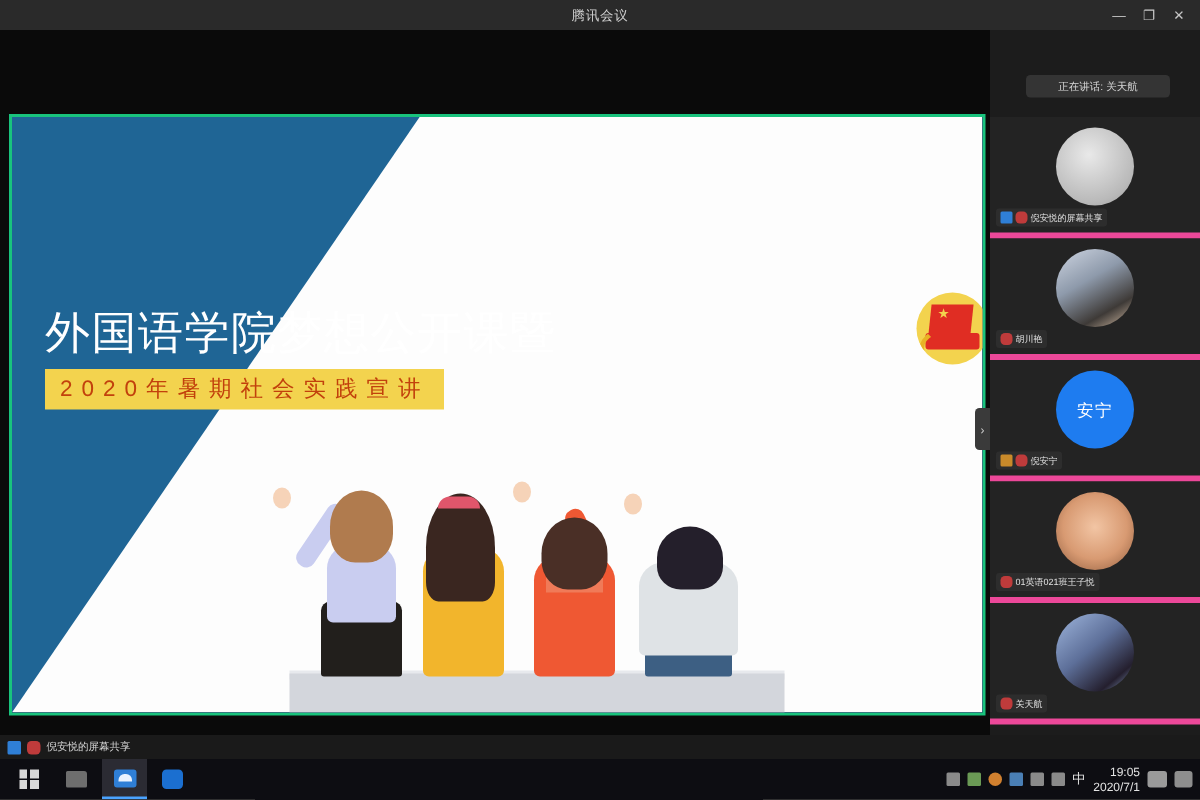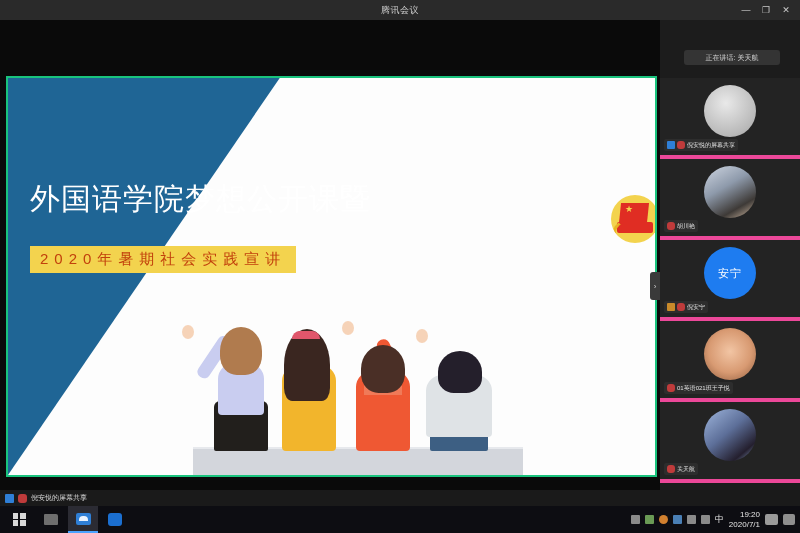--- a/index.html
+++ b/index.html
@@ -18,21 +18,21 @@
 
   
   .stage{position:absolute;left:0;top:20px;width:660px;height:470px;background:#0a0a0a;}
   .greenframe{position:absolute;left:6px;top:56px;width:651px;height:401px;
               border:2px solid #19c37d;box-sizing:border-box;}
   .slide{position:absolute;left:8px;top:58px;width:647px;height:397px;overflow:hidden;
          background:#1f6595;}
   
   .wedge{position:absolute;right:0;top:0;width:100%;height:100%;background:#fdfdfd;
          clip-path:polygon(100% 0, 100% 100%, 0 100%, 42% 0);}
-  .slide-title{position:absolute;left:22px;top:101px;font-size:30px;color:#ffffff;
+  .slide-title{position:absolute;left:22px;top:124px;font-size:30px;color:#ffffff;
                letter-spacing:1px;white-space:nowrap;
                font-family:"Liberation Sans","DejaVu Sans",sans-serif;}
   .slide-sub{position:absolute;left:22px;top:168px;background:#f3d34e;color:#c2410c;
              font-size:15px;padding:4px 10px;letter-spacing:6px;white-space:nowrap;}
 
   
   .emblem{position:absolute;left:603px;top:117px;width:48px;height:48px;border-radius:50%;
           background:#f3d34e;overflow:hidden;}
   .emblem .flag{position:absolute;left:9px;top:8px;width:28px;height:20px;background:#e02d23;
                 transform:skewX(-6deg);}
@@ -265,21 +265,21 @@
 
     <div class="tb-right">
       <span class="tray-ico"></span>
       <span class="tray-ico green"></span>
       <span class="tray-ico orange"></span>
       <span class="tray-ico blue"></span>
       <span class="tray-ico"></span>
       <span class="tray-ico"></span>
       <span class="ime">中</span>
       <span class="clock">
-        <span>19:20</span>
+        <span>19:05</span>
         <span>2020/7/1</span>
       </span>
       <span class="tray-wide"></span>
       <span class="tray-wide2"></span>
     </div>
   </div>
 
 </div>
 
 </body></html>

